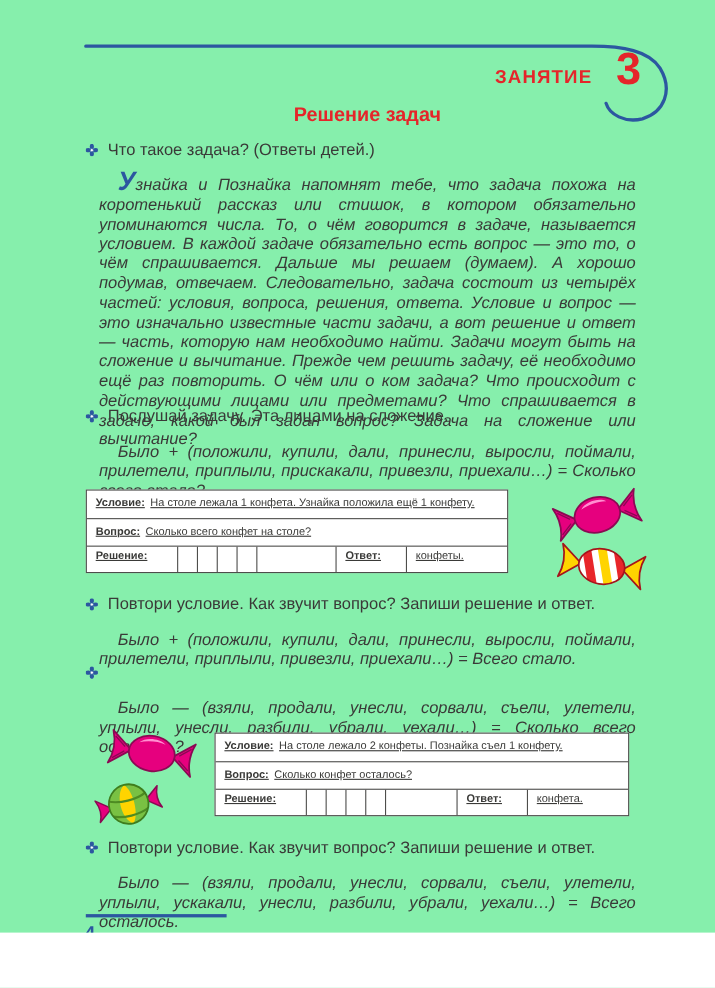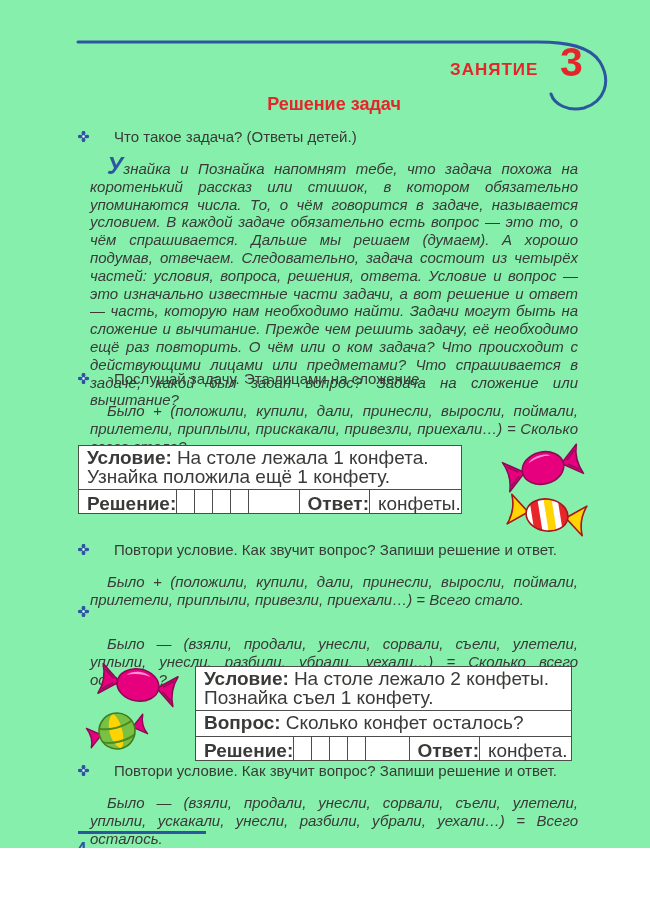--- a/index.html
+++ b/index.html
@@ -16,26 +16,26 @@
     text-align: center; color: #e5252a; font-size: 18px; font-weight: bold;
   }
   .lesson-label {
     position: absolute; left: 450px; top: 60px; color: #e5252a;
     font-weight: bold; font-size: 17px; letter-spacing: 1px;
   }
   .lesson-number {
     position: absolute; left: 560px; top: 42px; color: #e5252a;
     font-weight: bold; font-size: 41px; line-height: 1;
   }
-  .bullet { display: flex; gap: 25px; align-items: flex-start; font-size: 15px; line-height: 18px; }
+  .bullet { display: flex; gap: 9px; align-items: flex-start; font-size: 15px; line-height: 18px; }
   .bullet .flower { flex: 0 0 auto; margin-top: 3px; }
   .para { font-size: 15px; line-height: 17.8px; text-align: justify; margin: 12px; font-style: italic; }
   .indent { text-indent: 17px; }
   .dropcap { color: #2c57a0; font-weight: bold; font-size: 24px; line-height: 8px; }
-  .task { position: absolute; border: 1.5px solid #4d4d4b; font-size: 19px; background: #fff; }
+  .task { position: absolute; border: 1.5px solid #4d4d4b; font-size: 10px; background: #fff; text-decoration: underline; }
   .task .row + .row { border-top: 1px solid #4d4d4b; }
   .task .row p { margin: 0; padding: 3px 8px; line-height: 18.5px; text-align: left; }
   .label { font-weight: bold; margin-right: 5px; }
   .solution-row { display: flex; align-items: stretch; height: 24px; }
   .sol-label { flex: 0 0 82px; font-weight: bold; padding: 3px 0 0 8px; }
   .sol-cell { flex: 0 0 18px; border-left: 1px solid #4d4d4b; }
   .sol-spacer { flex: 1 1 auto; }
   .ans-label { flex: 0 0 64px; border-left: 1px solid #4d4d4b; font-weight: bold; padding: 3px 0 0 8px; }
   .ans-unit { flex: 0 0 92px; border-left: 1px solid #4d4d4b; padding: 3px 0 4px 8px; }
   .footer-rule { position: absolute; left: 78px; top: 831px; width: 128px; height: 3px; background: #2c57a0; }
@@ -82,20 +82,23 @@
     </svg>
     <span>Послушай задачу. Эта лицами на сложение.</span>
   </div>
 
   <p class="content-block para indent" style="top:390px;">Было + (положили, купили, дали, принесли, выросли, поймали, прилетели, приплыли, прискакали, привезли, приехали…) = Сколько всего стало?</p>
 
   <div class="task" style="left:78px; top:445px; width:384px;">
     <div class="row">
       <p><span class="label">Условие:</span><span>На столе лежала 1 конфета. Узнайка положила ещё 1 конфету.</span></p>
     </div>
+    <div class="row">
+      <p><span class="label">Вопрос:</span><span>Сколько всего конфет на столе?</span></p>
+    </div>
     <div class="row solution-row">
       <div class="sol-label">Решение:</div>
       <div class="sol-cell"></div>
       <div class="sol-cell"></div>
       <div class="sol-cell"></div>
       <div class="sol-cell"></div>
       <div class="sol-cell"></div>
       <div class="sol-spacer"></div>
       <div class="ans-label">Ответ:</div>
       <div class="ans-unit">конфеты.</div>

